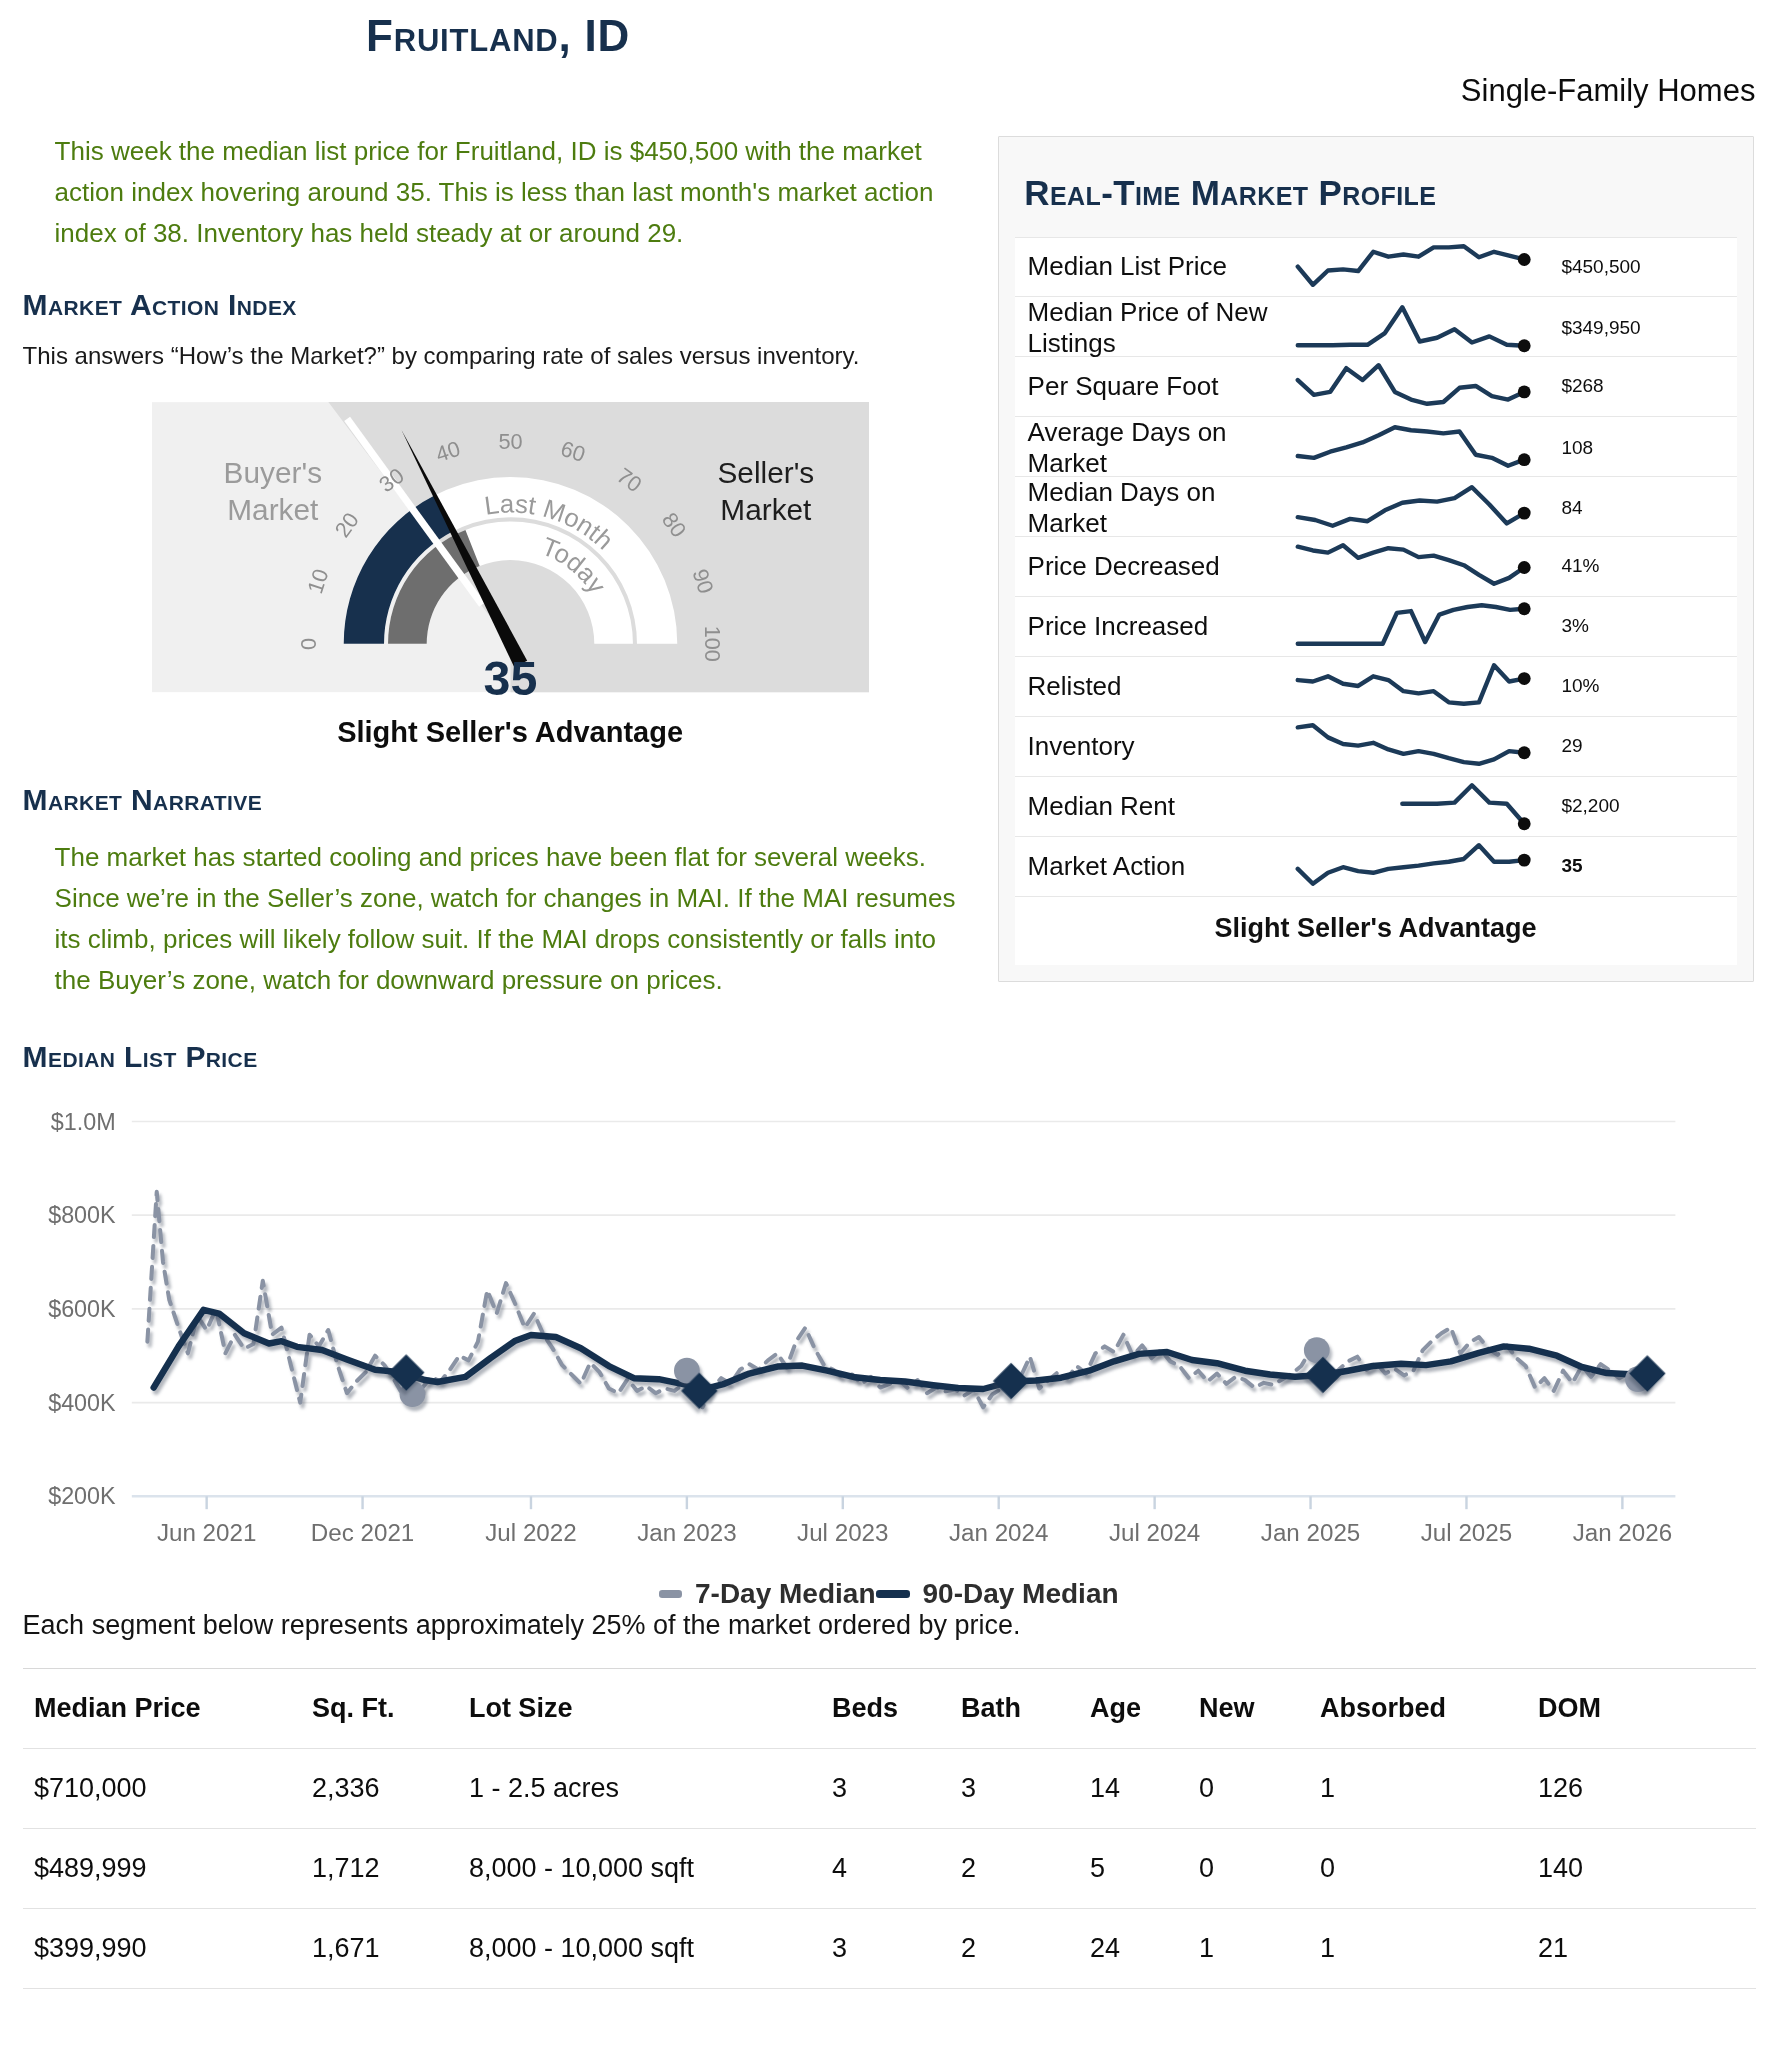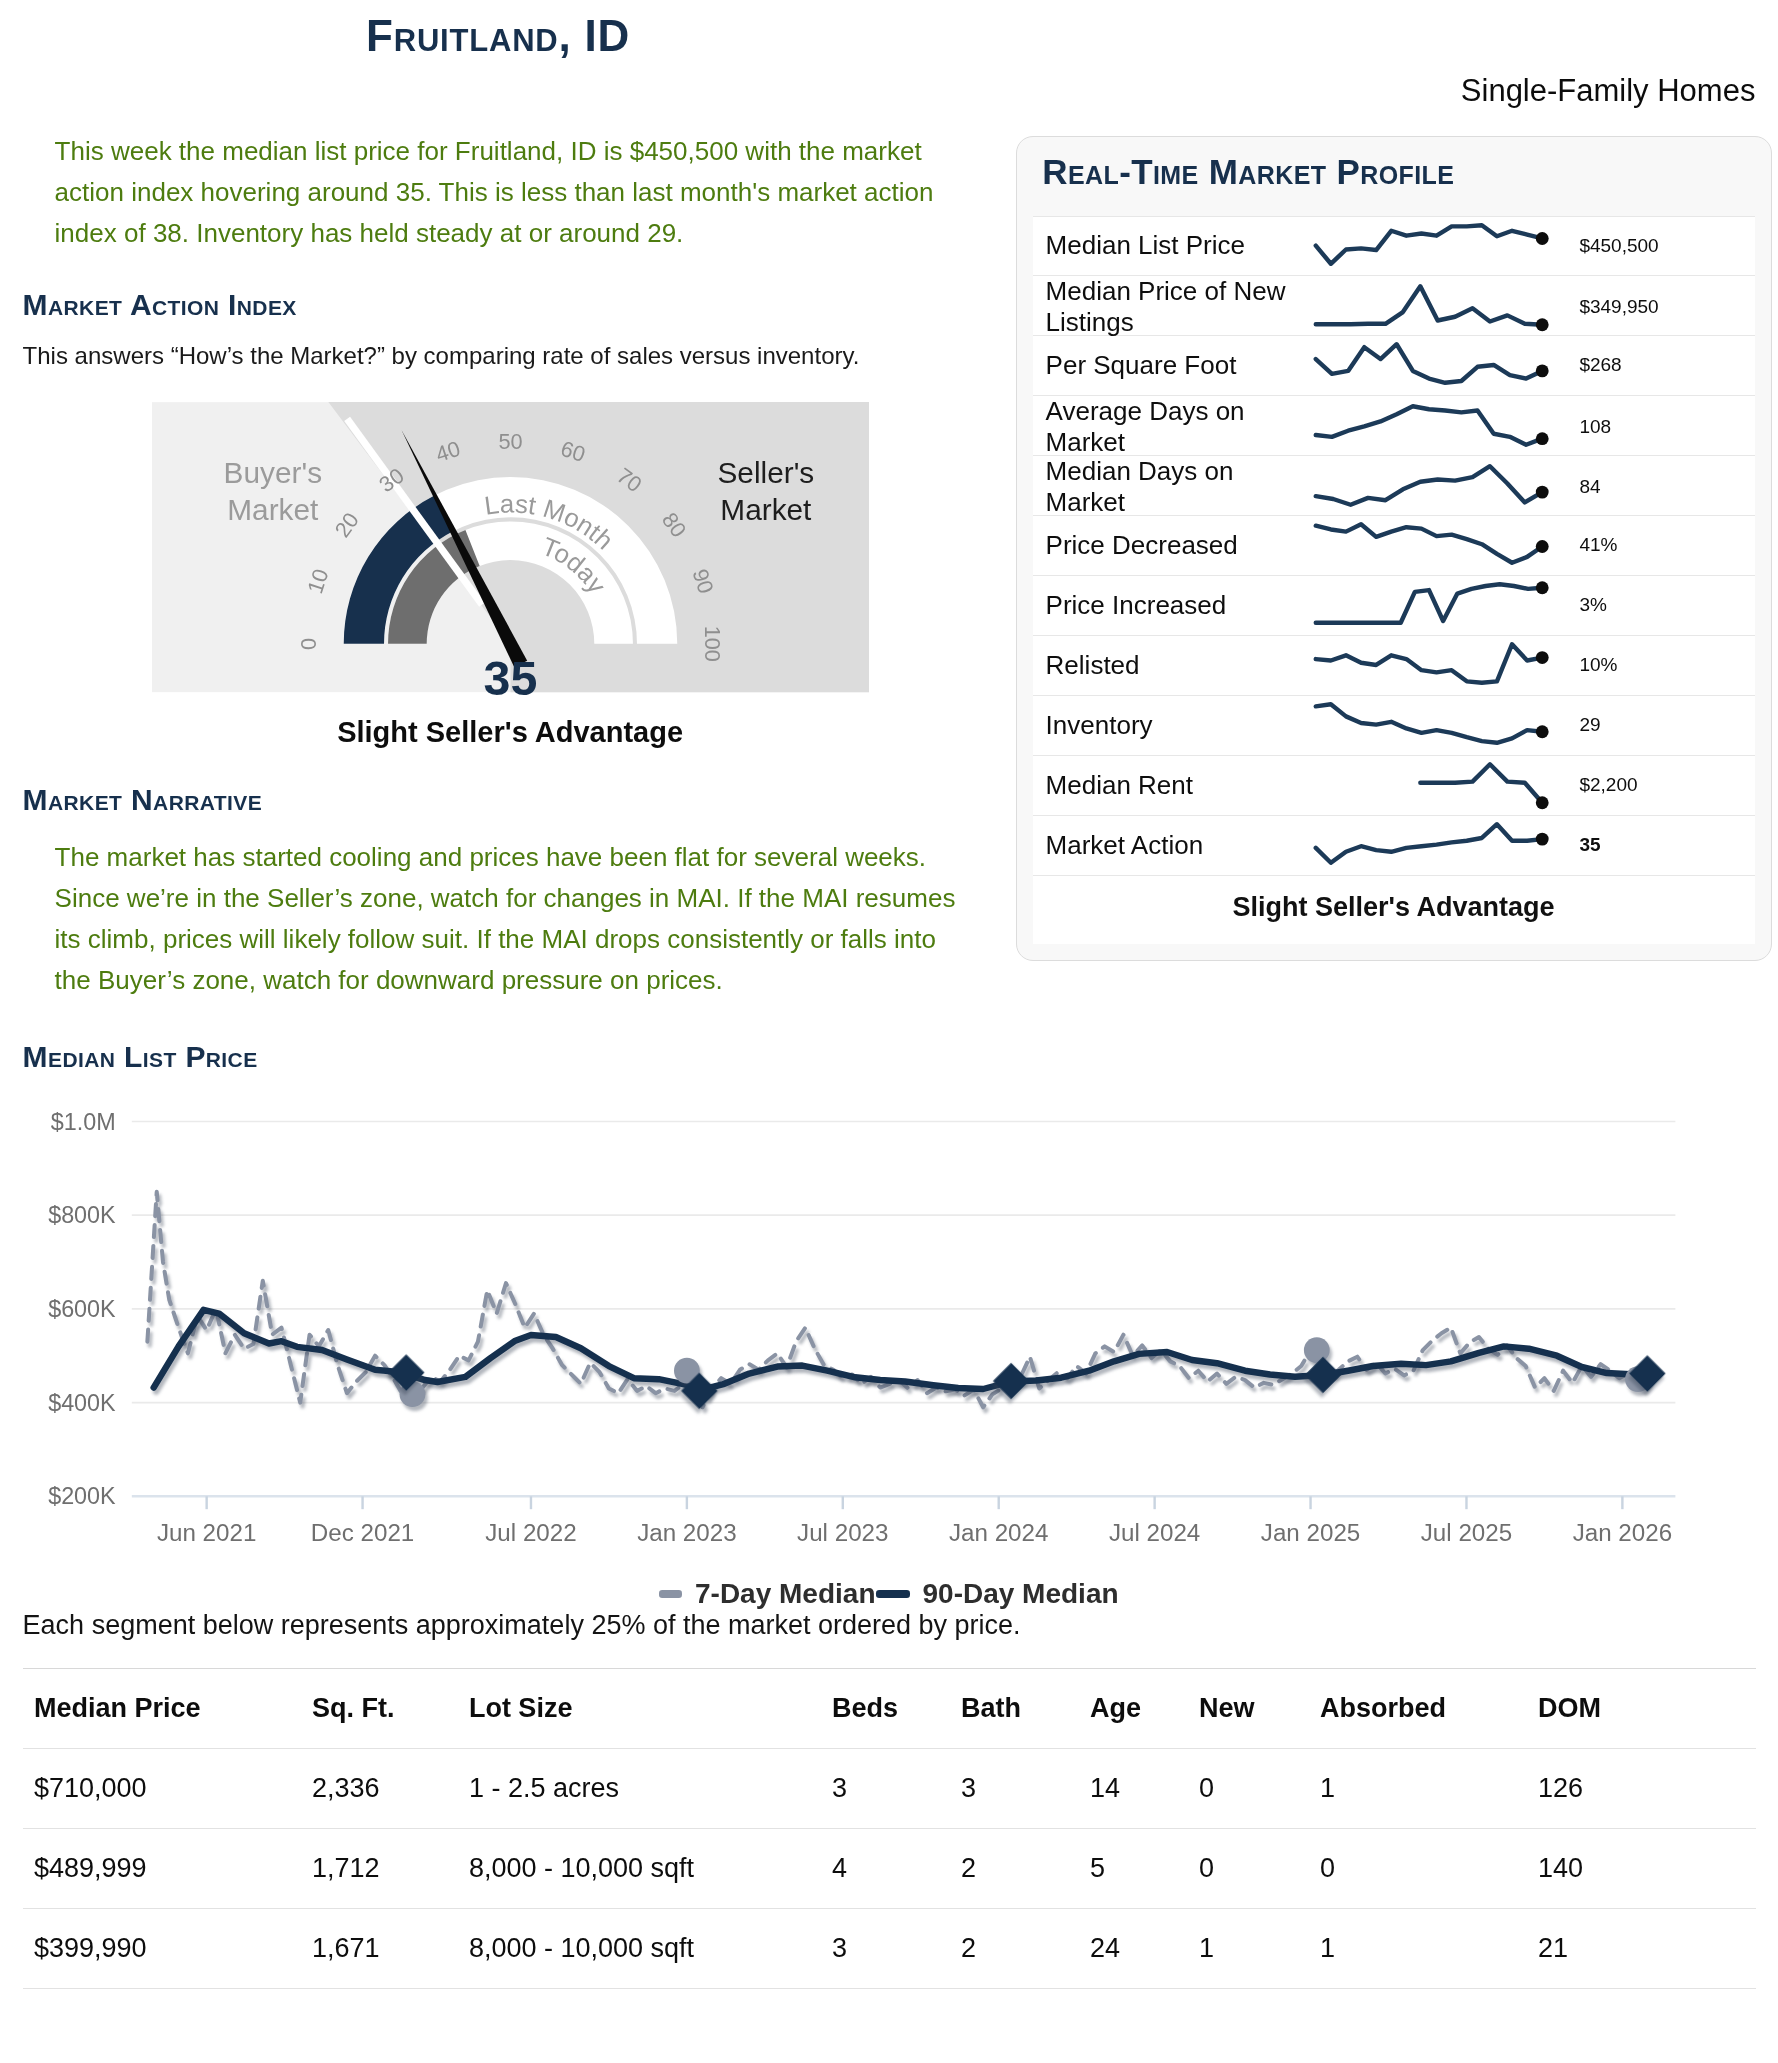--- a/index.html
+++ b/index.html
@@ -23,23 +23,22 @@
     font-size: 30px; font-weight: 700; color: #17304d;
     margin-top: 34px; margin-bottom: 19.3px;
   }
   .mai-desc { font-size: 24px; color: #1a1a1a; margin-bottom: 32px; }
   .gauge-wrap { width: 717px; margin-left: 129px; }
   #gauge { display:block; }
   .gauge-caption { text-align: center; font-size: 29px; font-weight: 700; color: #0d0d0d; margin-top: 14.5px; }
   
   .panel {
     flex: none; width: 756px; margin-top: 4.8px;
-    background: #f8f8f8; border: 1.6px solid #dcdcdc; border-radius: 17px;
-    padding: 10px 16px 16px 16px;
-    margin-left: 18px;
+    background: #f8f8f8; border: 1.6px solid #dcdcdc; border-radius: 1px;
+    padding: 31px 16px 16px 16px;
   }
   .panel h2.pheading {
     font-variant: small-caps; letter-spacing: 0.4px;
     font-size: 35px; font-weight: 700; color: #17304d;
     margin: 4.8px 0 24px 9.7px;
   }
   .prow {
     display: grid; grid-template-columns: 1fr 250px 193px;
     align-items: center; background: #fff; height: 60px;
     border-bottom: 1.6px solid #e7e7e7; padding: 0 3.2px 0 13px;

